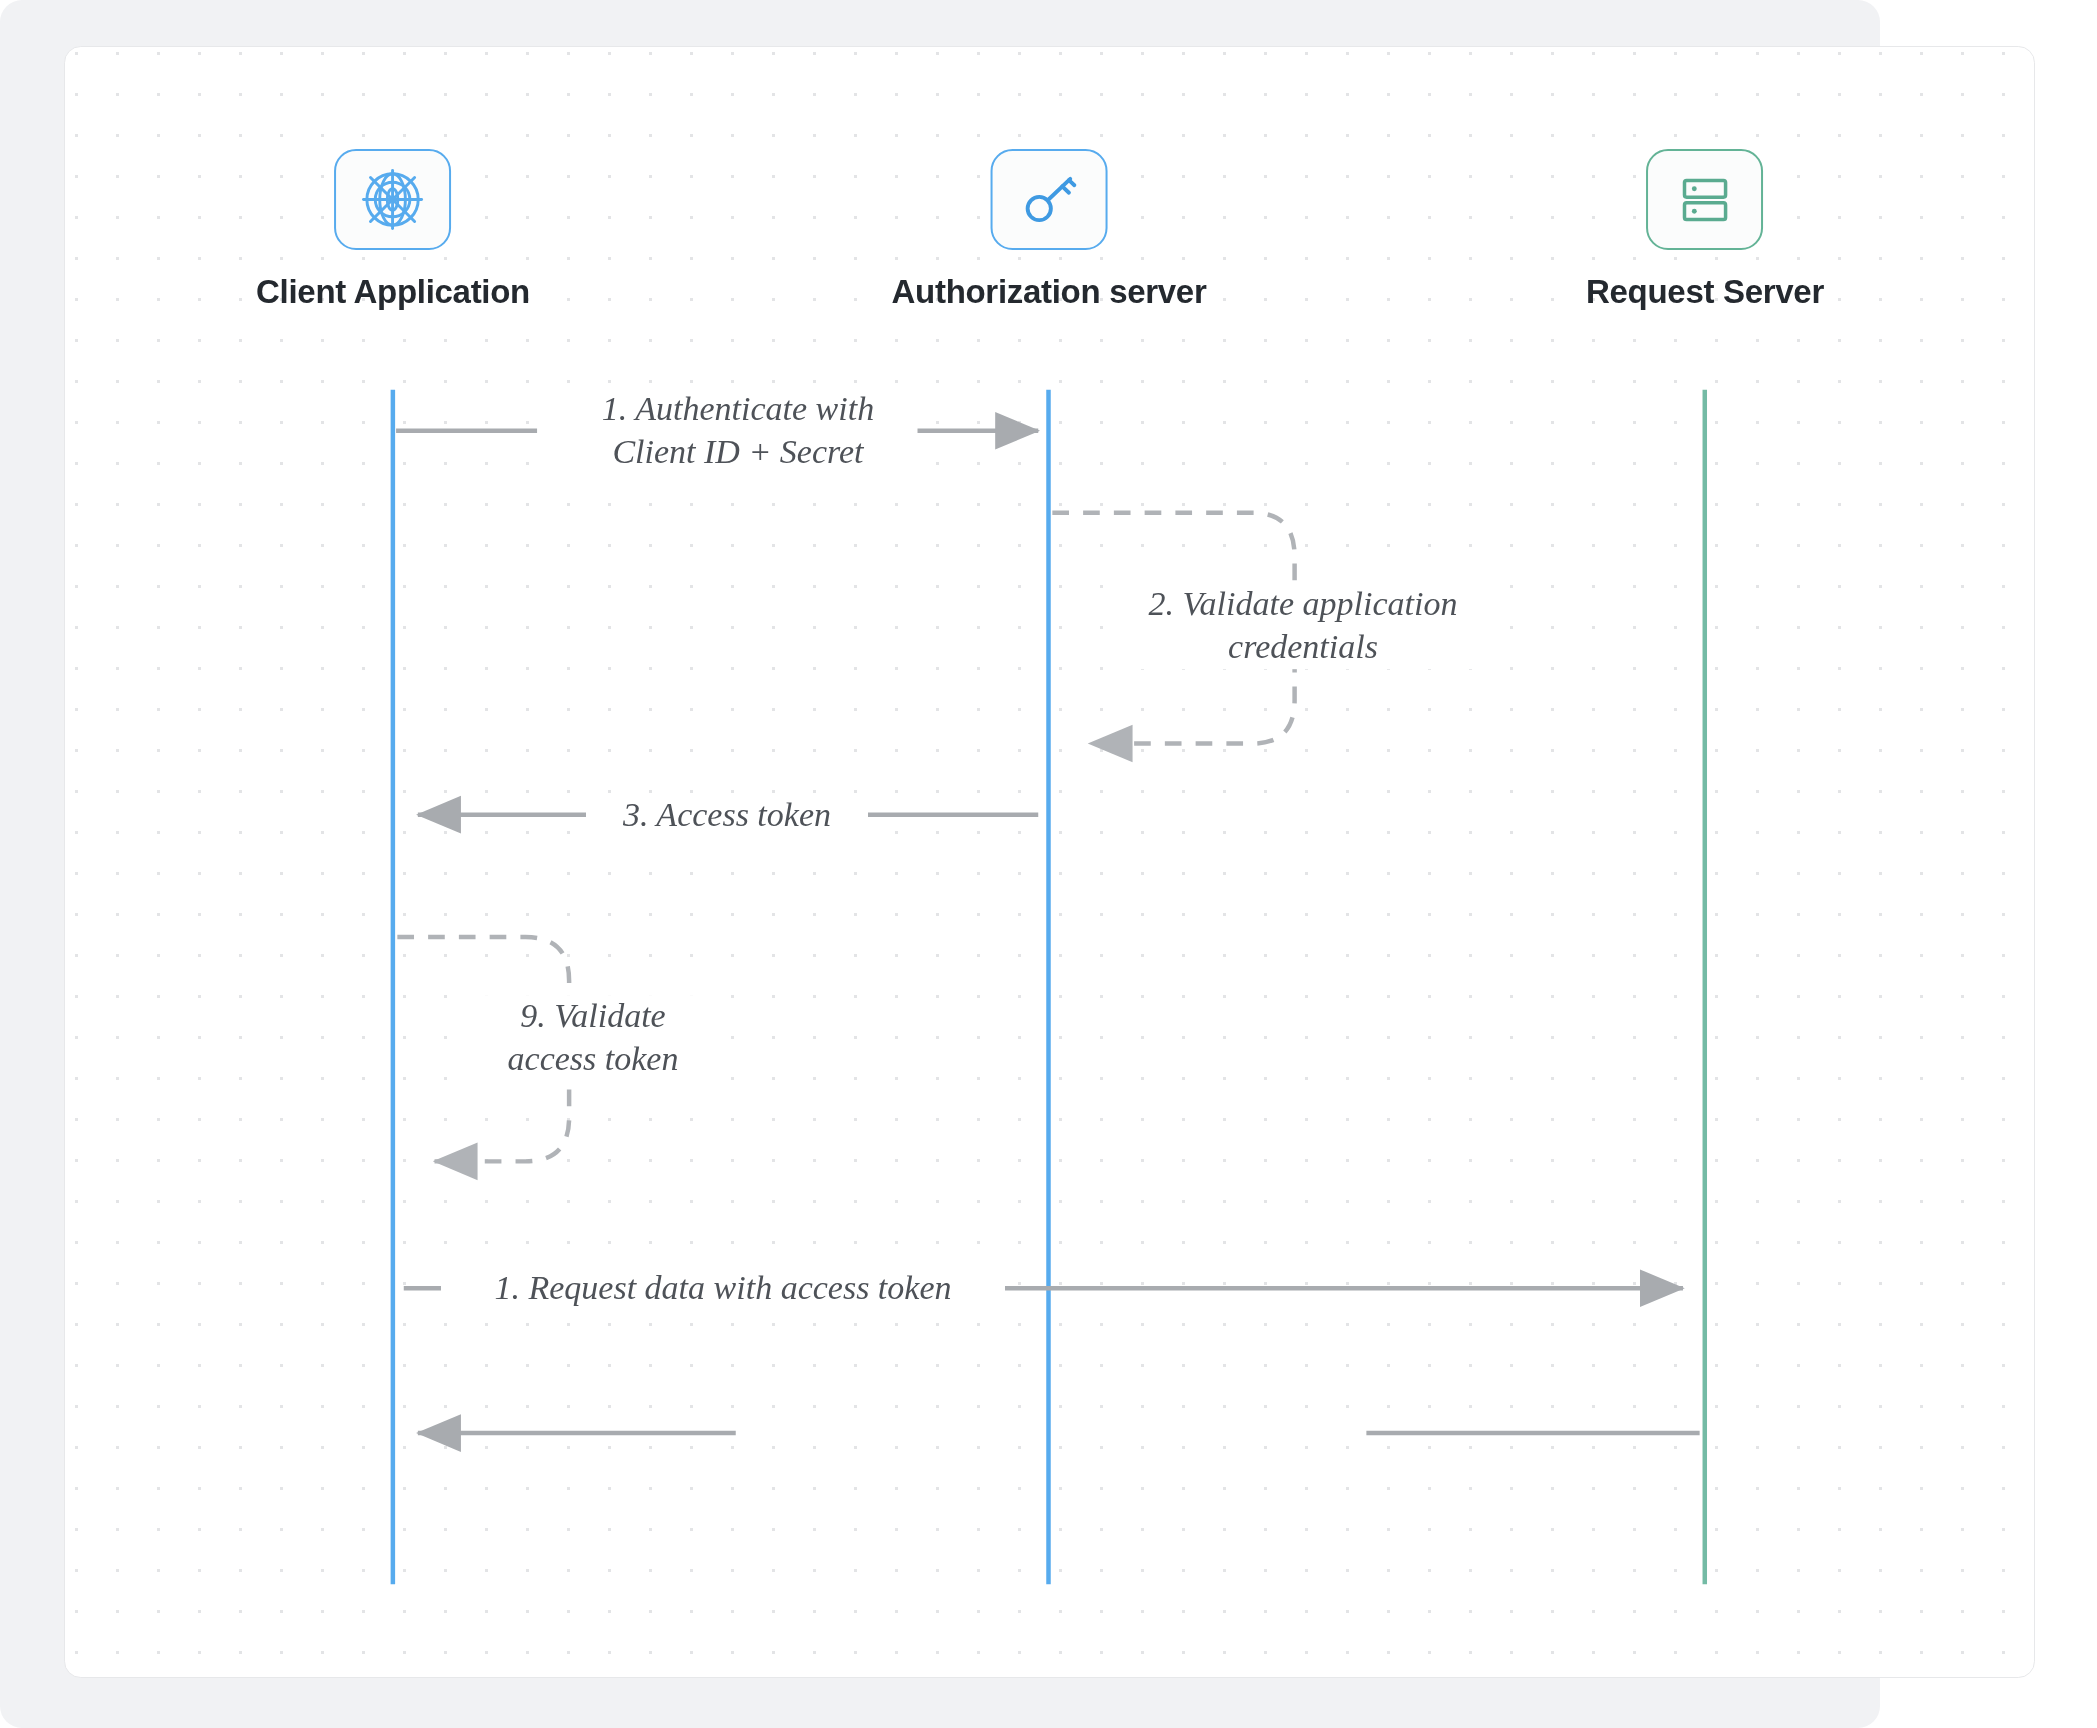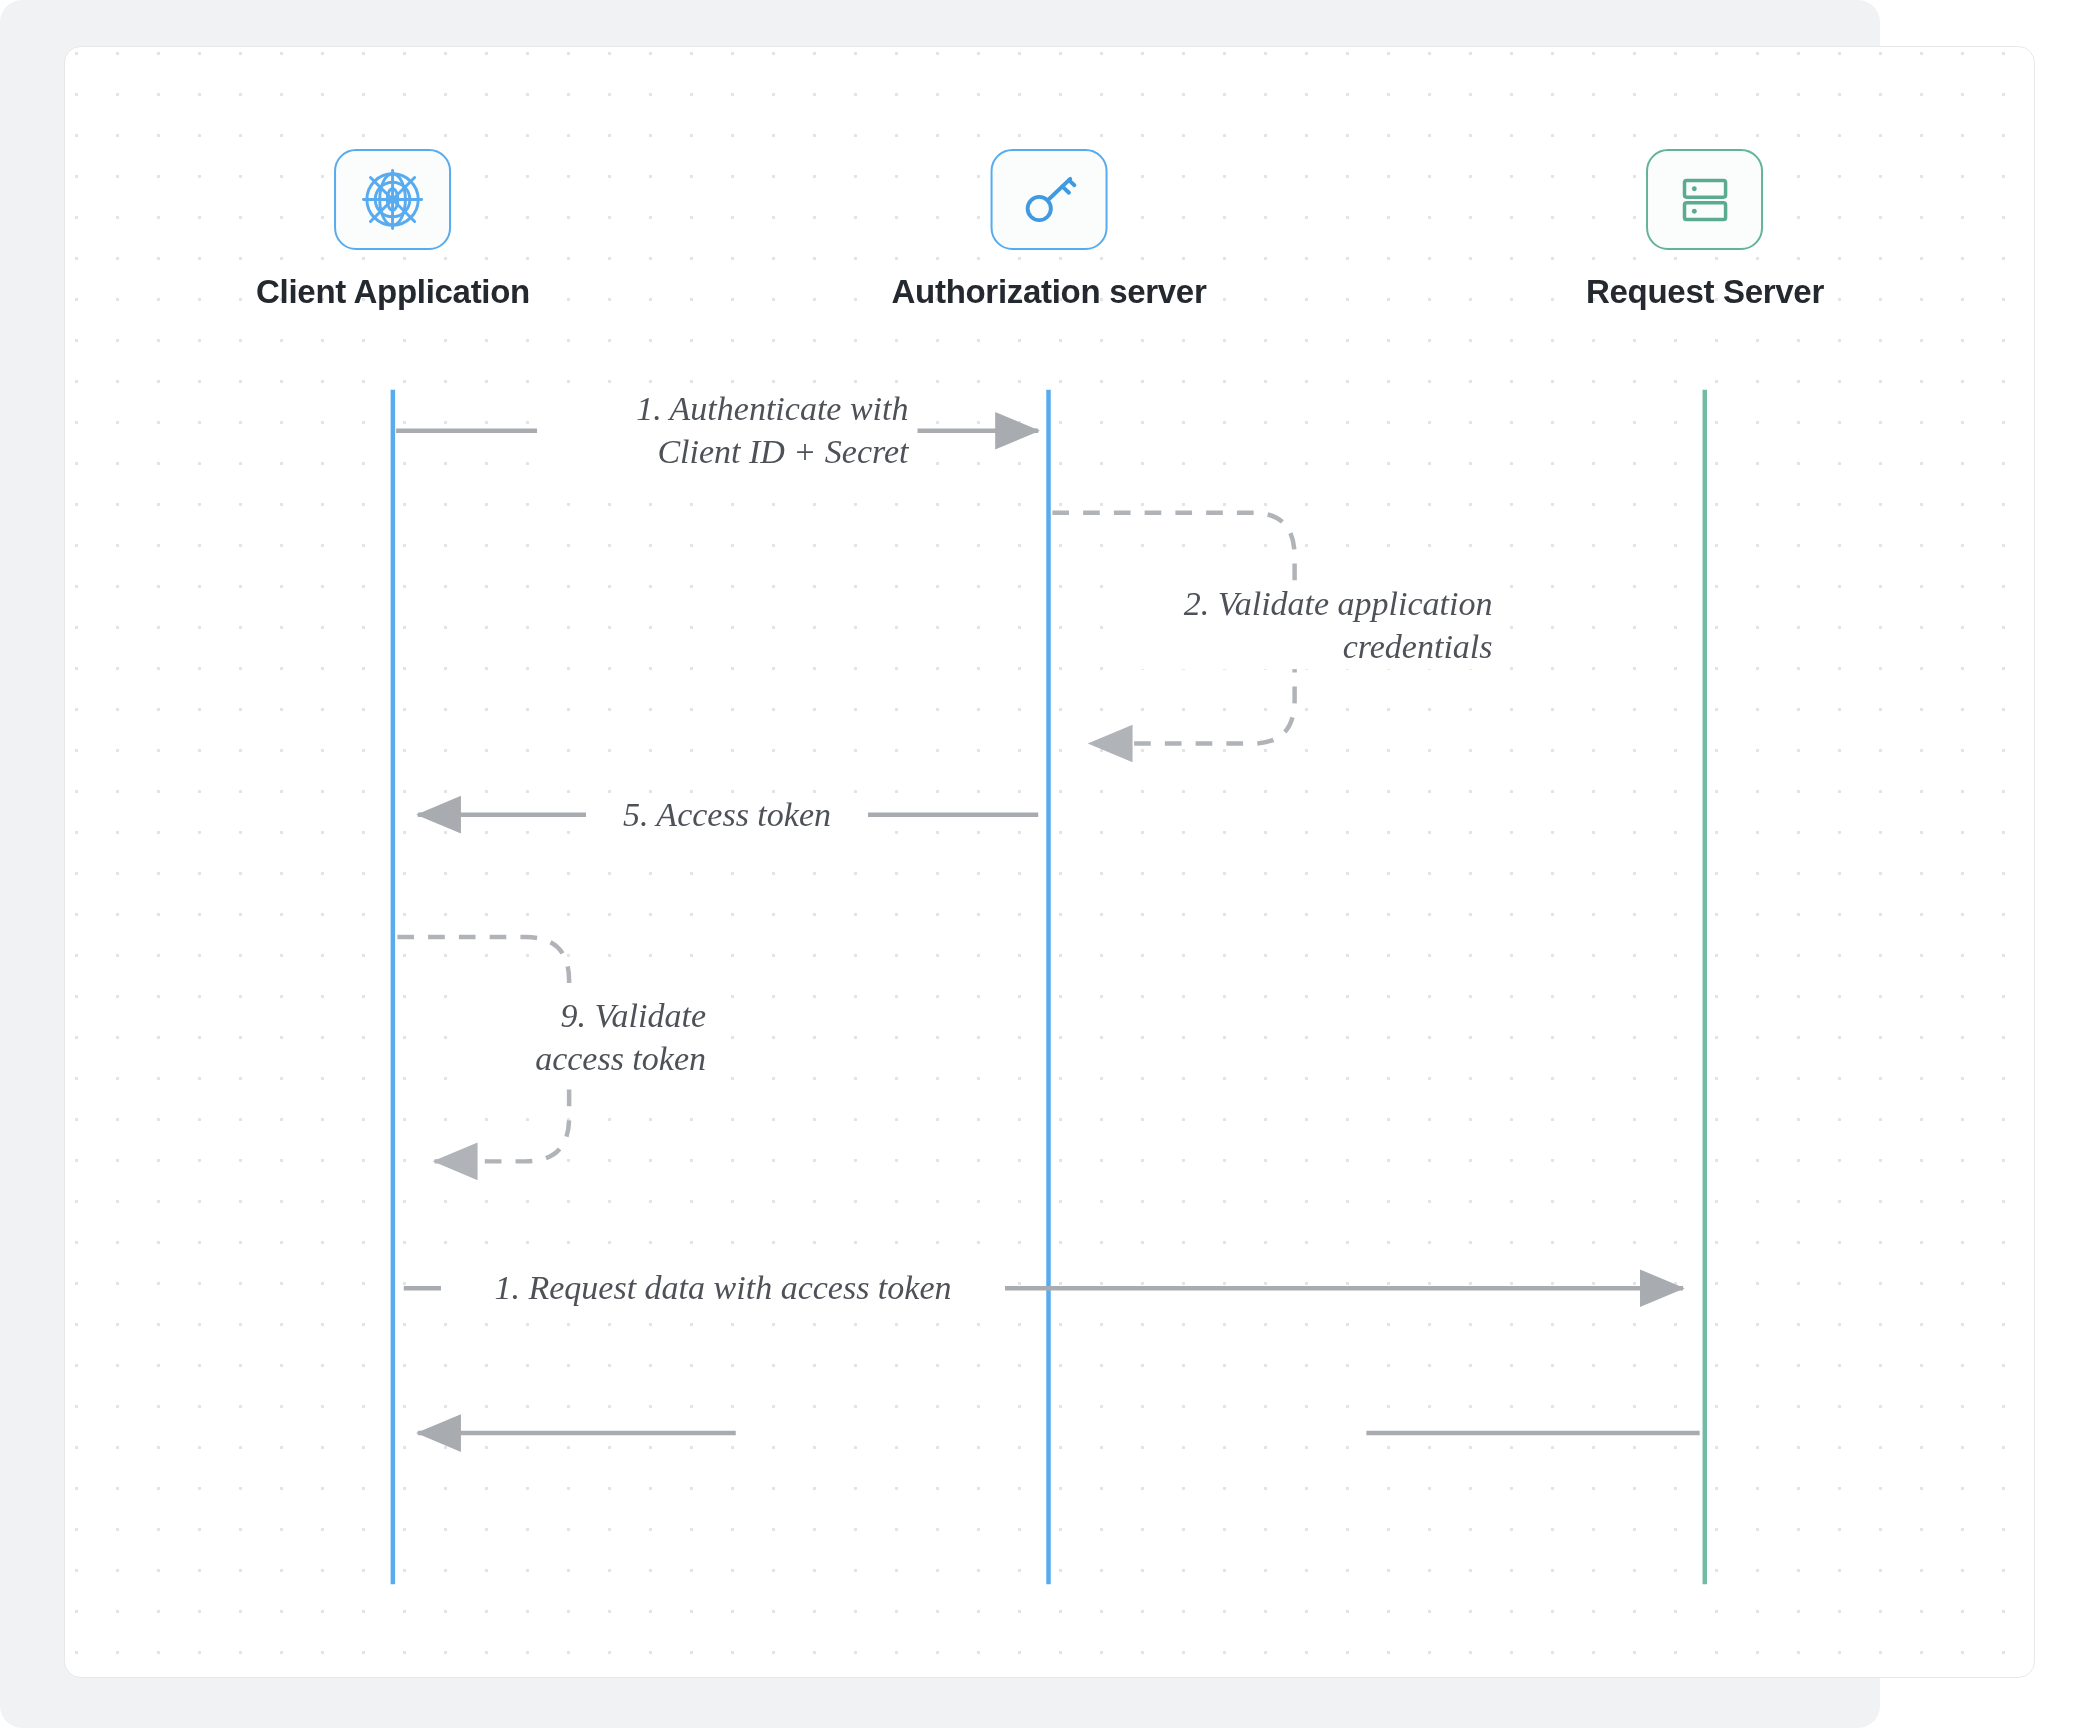--- a/index.html
+++ b/index.html
@@ -97,21 +97,21 @@
     font-size: 34px;
     line-height: 1.22;
     color: #4e5258;
     text-align: center;
     white-space: pre-line;
     transform: translate(-50%, -50%);
     background: #ffffff;
     padding: 0 9px;
     box-sizing: border-box;
   }
-  .msg-label.two-line { line-height: 1.26; text-align: right; }
+  .msg-label.two-line { line-height: 1.26; }
 </style>
 </head>
 <body>
 
 <div id="page-frame">
 
   <div id="diagram-card">
     <div id="dot-grid"></div>
   </div>
 
@@ -202,21 +202,21 @@
     </div>
     <div class="participant-label">Request Server</div>
   </div>
 
   <div class="msg-label two-line" style="left:738px; top:431px; width:359px;">1.  Authenticate with
 Client ID + Secret</div>
 
   <div class="msg-label two-line" style="left:1303px; top:626px; width:397px;">2.  Validate application
 credentials</div>
 
-  <div class="msg-label" style="left:727px; top:815px; width:282px;">5.  Access token</div>
+  <div class="msg-label" style="left:727px; top:815px; width:282px;">3.  Access token</div>
 
   <div class="msg-label two-line" style="left:593px; top:1038px; width:244px;">9.  Validate
 access token</div>
 
   <div class="msg-label" style="left:723px; top:1288px; width:564px;">1.  Request data with access token</div>
 
 
 </div>
 
 

